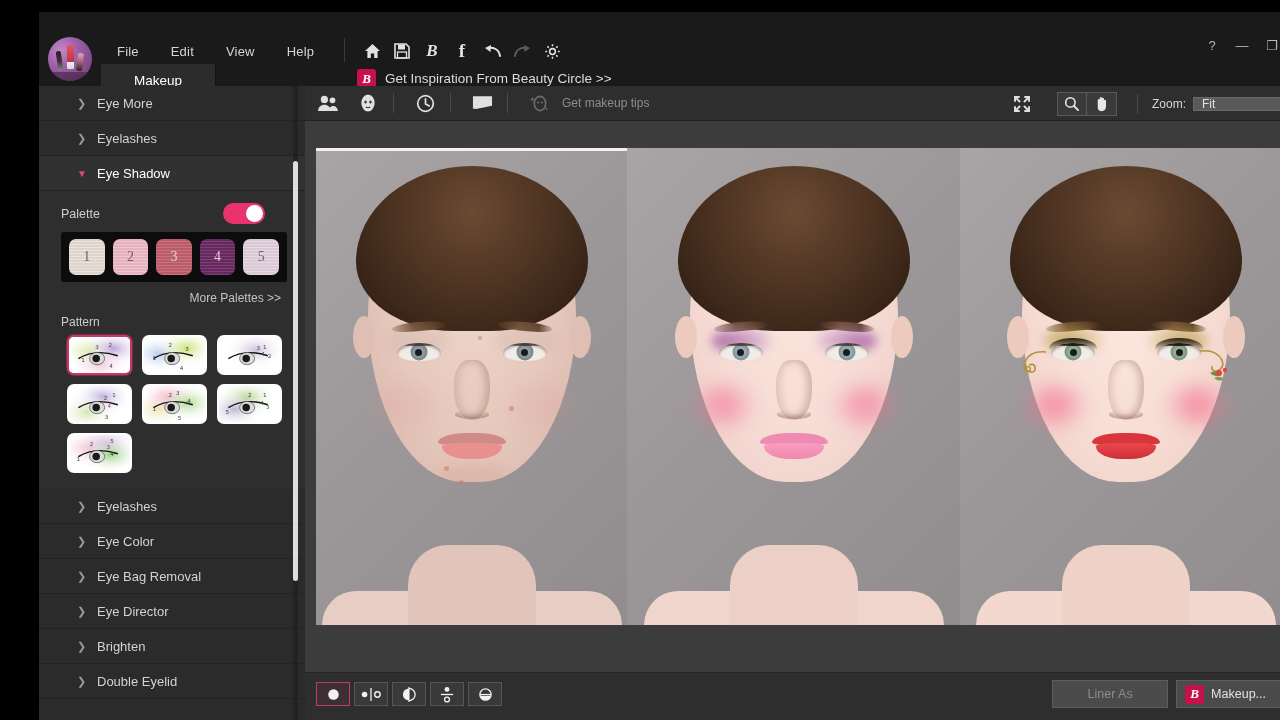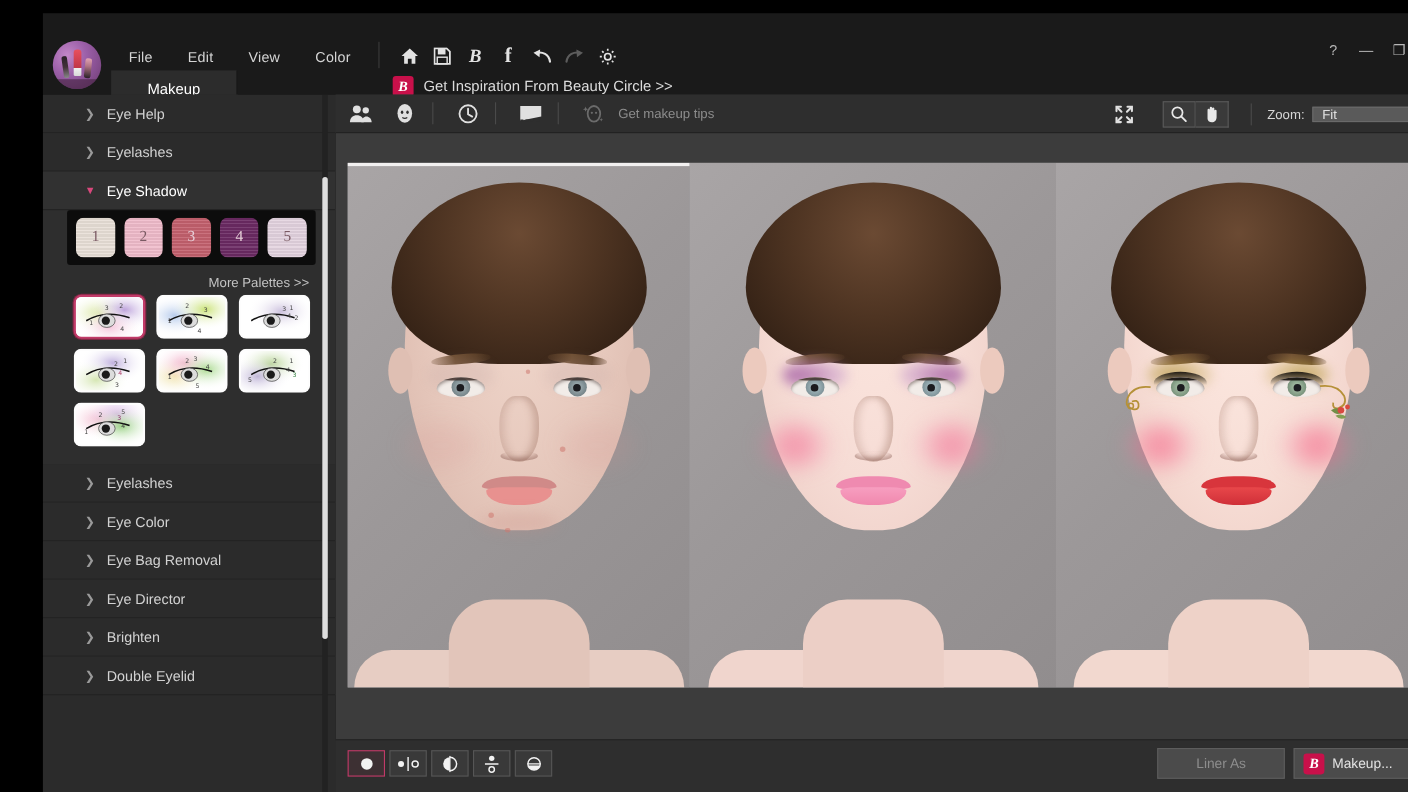--- a/index.html
+++ b/index.html
@@ -371,21 +371,21 @@
       <div class="brush-l"></div>
       <div class="lip-main"></div>
       <div class="brush-r"></div>
       <div class="base"></div>
     </div>
 
     <div class="menubar">
       <div class="menu-item">File</div>
       <div class="menu-item">Edit</div>
       <div class="menu-item">View</div>
-      <div class="menu-item">Color</div>
+      <div class="menu-item">Help</div>
     </div>
 
     <div class="hdr-sep" style="left:305px"></div>
 
     <div class="hdr-icons">
       <div class="hdr-ic">
         <svg width="17" height="16" viewBox="0 0 17 16">
             <path d="M8.5 1 L16 8 H13.6 V15 H10.2 V10.4 H6.8 V15 H3.4 V8 H1 Z" fill="currentColor"></path>
           </svg>
       </div>
@@ -441,34 +441,40 @@
       <div class="wc">❐</div>
       <div class="wc close">✕</div>
     </div>
 
   </div>
 
   <div class="sidebar">
 
     <div class="accordion-row">
       <span class="chev">❯</span>
-      <span class="lbl">Eye Help</span>
+      <span class="lbl">Eye More</span>
     </div>
 
     <div class="accordion-row">
       <span class="chev">❯</span>
       <span class="lbl">Eyelashes</span>
     </div>
 
     <div class="accordion-row open">
       <span class="chev" style="font-size:10px">▼</span>
       <span class="lbl">Eye Shadow</span>
     </div>
 
     <div class="section-body">
+      <div class="palette-head">
+        <span class="t">Palette</span>
+        <div class="toggle">
+            <span class="knob"></span>
+          </div>
+      </div>
 
       <div class="palette-box">
         <div class="swatch" style="background-color:#e9e0d8">
           <span>1</span>
           </div>
         <div class="swatch" style="background-color:#f0bccb">
           <span>2</span>
           </div>
         <div class="swatch dark" style="background-color:#c4616e">
           <span>3</span>
@@ -476,20 +482,21 @@
         <div class="swatch dark" style="background-color:#6b2a63">
           <span>4</span>
           </div>
         <div class="swatch" style="background-color:#e4d4e0">
           <span>5</span>
           </div>
       </div>
 
       <div class="more-palettes">More Palettes &gt;&gt;</div>
 
+      <div class="pattern-label">Pattern</div>
 
       <div class="pattern-grid">
 
         <div class="pat sel">
           <svg class="eye-svg" viewBox="0 0 65 40">
               <defs>
                 <radialGradient id="g1a" cx="35%" cy="40%">
                   <stop offset="0" stop-color="#cfe08a" stop-opacity=".9"></stop>
                   <stop offset="1" stop-color="#fff" stop-opacity="0"></stop>
                 </radialGradient>

